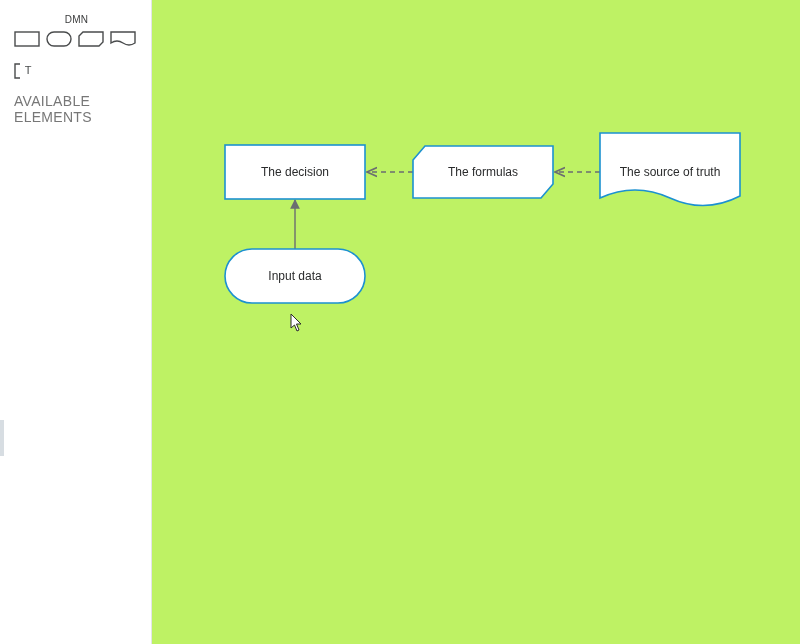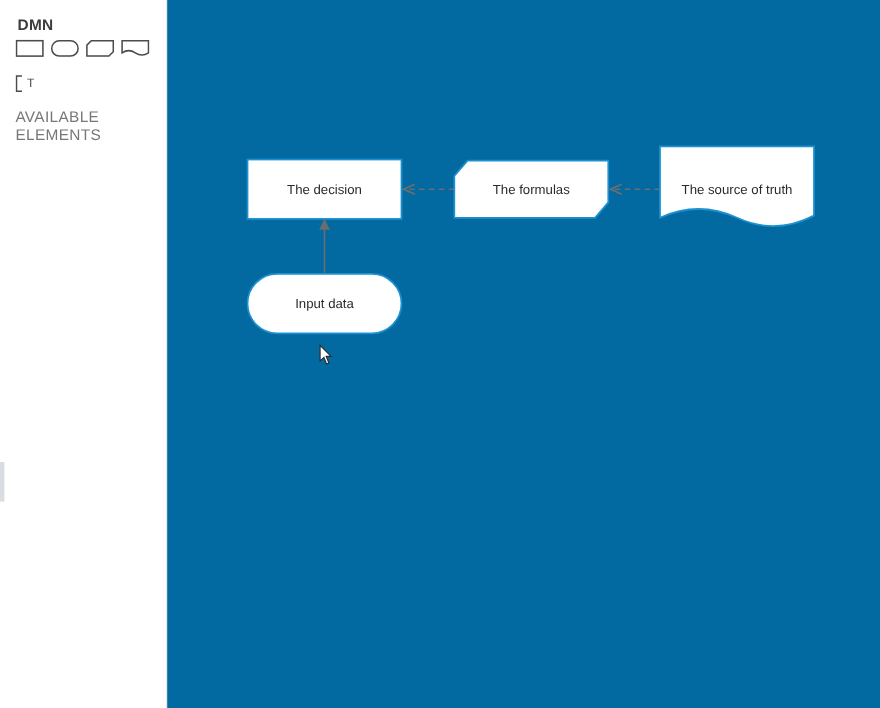--- a/index.html
+++ b/index.html
@@ -1,26 +1,26 @@
 <!DOCTYPE html>
 <html><head>
 <meta charset="utf-8">
 <style>
   * { box-sizing: border-box; }
   html, body { margin: 0; padding: 0; width: 800px; height: 644px; overflow: hidden; font-family: -apple-system, BlinkMacSystemFont, "Segoe UI", Arial, sans-serif; }
   .app { display: flex; width: 100%; height: 100%; background: #fafbfb; }
   .sidebar { width: 152px; min-width: 152px; background: #fff; border-right: 1px solid #e3e5e7; padding: 14px 14px 0 14px; position: relative; }
-  .sidebar-title { font-size: 14px; color: #3a3b3c; margin: 0 0 4px 2px; font-weight: 700; letter-spacing: 0.2px;}
+  .sidebar-title { font-size: 10px; color: #3a3b3c; margin: 0 0 4px 2px; font-weight: 400; letter-spacing: 0.2px; text-align: center;}
   .palette-row { display: flex; gap: 6px; margin-bottom: 12px; }
   .pal-icon { width: 26px; height: 20px; display: block; }
   .palette-row2 { margin-bottom: 12px; }
   .sidebar-section-title { font-size: 14px; color: #777; letter-spacing: 0.3px; }
   .resize-handle { position: absolute; left: 0; top: 420px; width: 4px; height: 36px; background: #d7dde2; }
 
-  .canvas-wrap { flex: 1; position: relative; background: #0369a1; }
+  .canvas-wrap { flex: 1; position: relative; background: #bef264; }
   .canvas-svg { position: absolute; left: 0; top: 0; }
 
   .node-label { font-size: 12px; fill: #2a2b2c; text-anchor: middle; dominant-baseline: middle; }
   .node-shape { fill: #fff; stroke: #1c91d0; stroke-width: 1.6; }
   .cursor { position: absolute; width: 14px; height: 20px; pointer-events: none; }
 </style>
 </head>
 <body>
 
 <div class="app">

